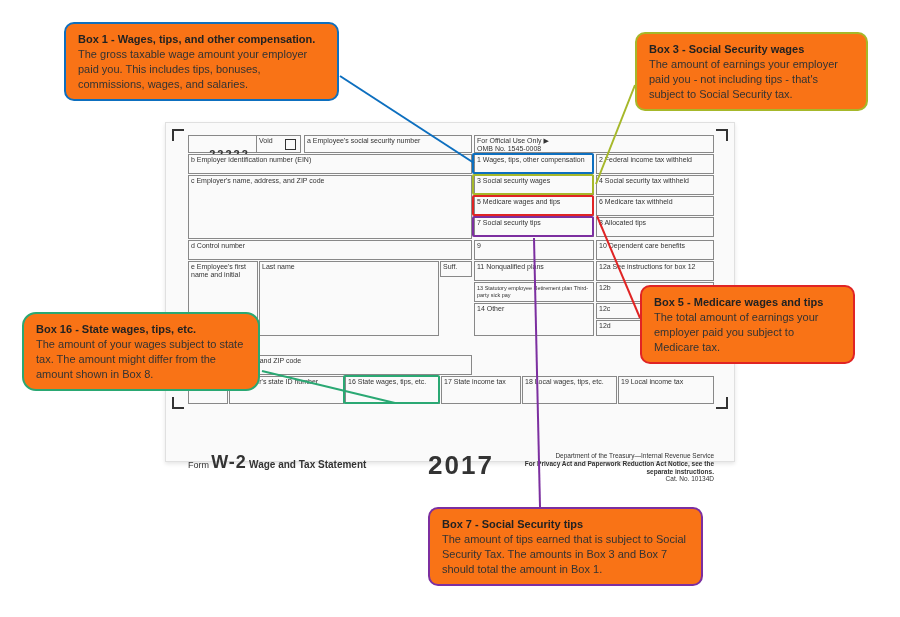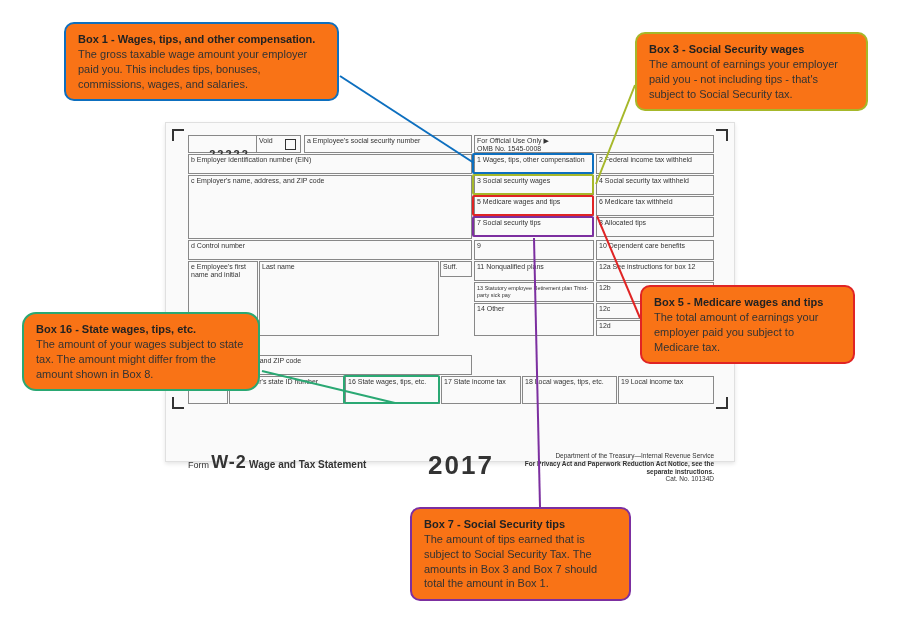--- a/index.html
+++ b/index.html
@@ -78,21 +78,21 @@
   .hl-purple { left:306px; top:93px; width:122px; height:21px; border-color:#7c2fa0; }
   .hl-green  { left:177px; top:252px; width:97px;  height:29px; border-color:#2aa873; }
 
   
   .callout { position:absolute; border:2px solid; border-radius:10px; padding:8px 12px; font-size:11px; line-height:1.35; color:#333; background:#f97316; }
   .callout .title { font-weight:600; color:#222; }
   .co-blue   { left:64px;  top:22px;  width:275px; border-color:#0d6fbf; }
   .co-olive  { left:635px; top:32px;  width:233px; border-color:#a6b82a; }
   .co-green  { left:22px;  top:312px; width:238px; border-color:#2aa873;border-radius:14px; }
   .co-red    { left:640px; top:285px; width:215px; border-color:#e02424; }
-  .co-purple { left:410px; top:507px; width:221px; border-color:#7c2fa0; }
+  .co-purple { left:428px; top:507px; width:275px; border-color:#7c2fa0; }
 
   
   svg.lines { position:absolute; left:0; top:0; width:900px; height:617px; pointer-events:none; }
   svg.lines path { fill:none; stroke-width:2; }
 
 </style>
 </head>
 <body>
 
 <div class="form">

